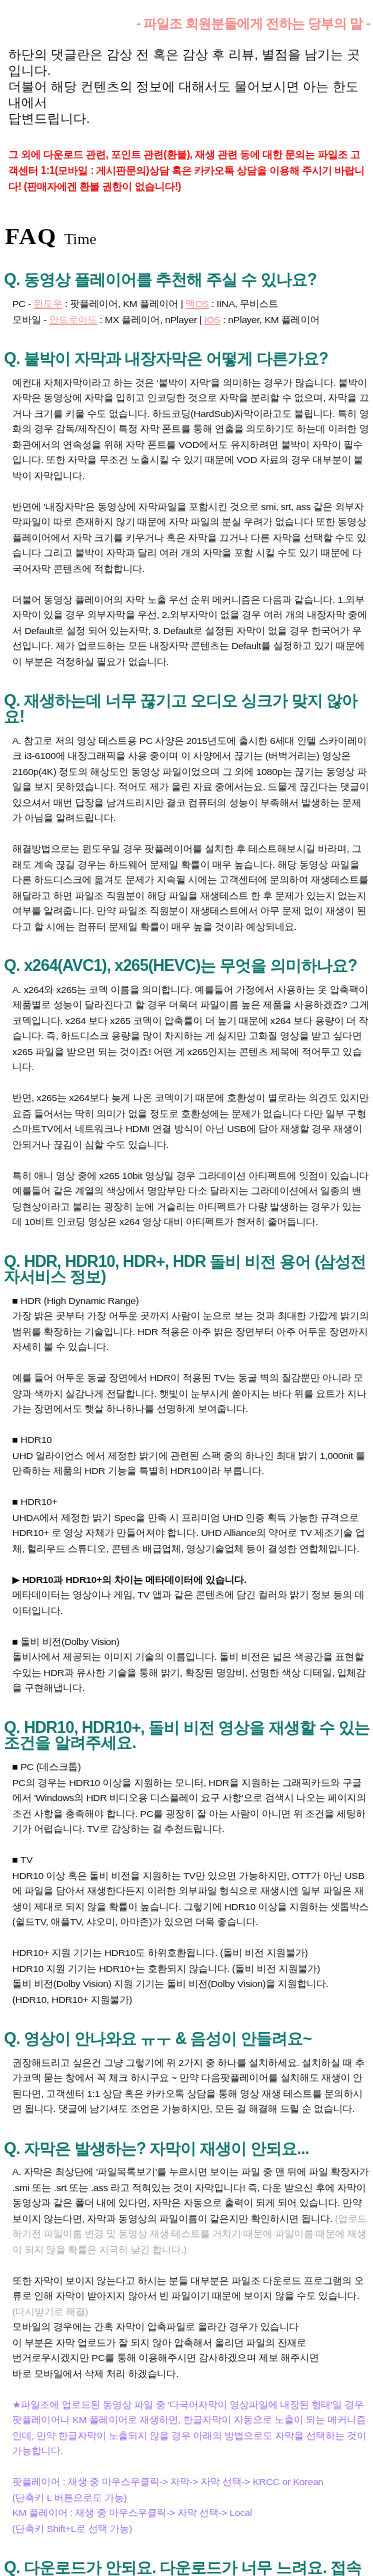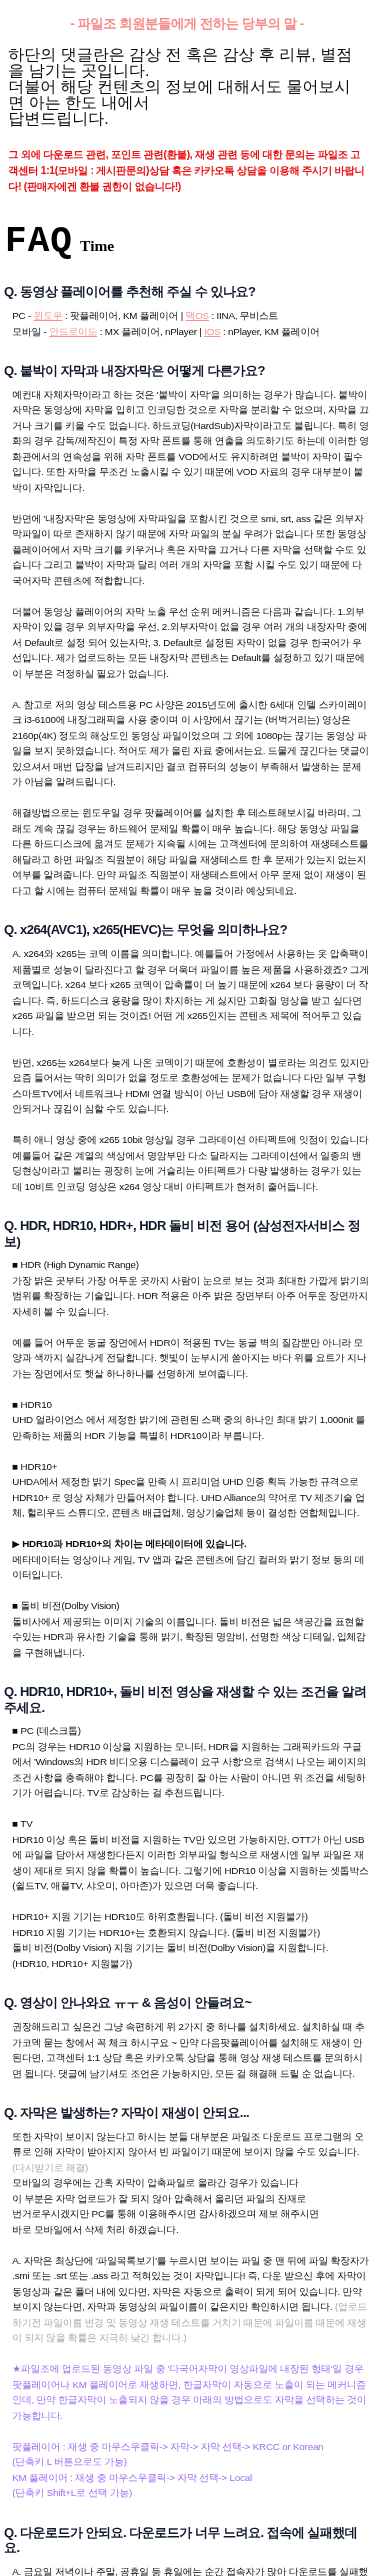--- a/index.html
+++ b/index.html
@@ -1,40 +1,40 @@
 <!DOCTYPE html>
 <html style="font-size:8.2px"><head>
 <meta charset="utf-8">
 <style>
   html,body{margin:0;padding:0;background:#ffffff;}
   body{font-family:"Liberation Sans","DejaVu Sans",sans-serif;color:#0a0a0a;}
   .doc{width:374px;box-sizing:border-box;padding:13.4px 4.1px 20.6px 4.1px;background:#fff;}
   .page-title{
-    color:#f98b8b;font-size:13.4px;font-weight:800;text-align:center;
+    color:#f98b8b;font-size:13.4px;font-weight:800;text-align:right;
     margin:2.1px 0 13.4px 0;letter-spacing:-0.5px;
   }
   .intro{
-    font-size:16px;line-height:16px;margin:0 4.1px 20.6px 4.1px;
+    font-size:13px;line-height:16px;margin:0 4.1px 20.6px 4.1px;
     white-space:pre-line;color:#0a0a0a;
   }
   .warning{
     color:#e81010;font-size:10.3px;font-weight:700;line-height:16px;
     margin:0 4.1px 29px 4.1px;letter-spacing:-0.3px;
   }
   .logo{display:flex;align-items:baseline;gap:7.2px;margin:0 0 9.3px 1px;}
   .logo-main{
-    font-family:Liberation Mono, monospace;
-    font-size:36px;font-weight:900;color:#000;line-height:1;letter-spacing:1px;
+    font-family:Liberation Serif, serif;
+    font-size:24px;font-weight:900;color:#000;line-height:1;letter-spacing:1px;
   }
   .logo-sub{
     font-family:"Liberation Serif","DejaVu Serif",serif;
-    font-size:15.5px;font-weight:700;color:#000;
+    font-size:15.5px;font-weight:400;color:#000;
   }
   .question{
-    color:#0f172a;font-size:13px;font-weight:800;letter-spacing:-0.5px;
+    color:#0f766e;font-size:16px;font-weight:800;letter-spacing:-0.5px;
     margin:24px 0 8.2px 0;line-height:15.5px;
   }
   .answer-para{
     font-size:9.8px;line-height:15.5px;margin:0 0 15.5px 0;padding-left:8.2px;
     white-space:pre-line;letter-spacing:-0.2px;
   }
   .purple{color:#9c6cf3;}
   .c-gray{color:#a9a9a9;}
   .c-salmon{color:#fa8f8f;text-decoration:underline;}
   .c-bold{font-weight:700;text-align:center;}
@@ -53,20 +53,21 @@
     <span class="logo-sub">Time</span>
   </div>
   <div>
       <div class="question">Q. 동영상 플레이어를 추천해 주실 수 있나요?</div>
       <div class="answer-para"><span>PC - </span><span class="c-salmon">윈도우</span><span> : 팟플레이어, KM 플레이어 | </span><span class="c-salmon">맥OS</span><span> : IINA, 무비스트
 모바일 - </span><span class="c-salmon">안드로이드</span><span> : MX 플레이어, nPlayer | </span><span class="c-salmon">IOS</span><span> : nPlayer, KM 플레이어</span></div>
       <div class="question">Q. 붙박이 자막과 내장자막은 어떻게 다른가요?</div>
       <div class="answer-para"><span>예컨대 자체자막이라고 하는 것은 '붙박이 자막'을 의미하는 경우가 많습니다. 붙박이 자막은 동영상에 자막을 입히고 인코딩한 것으로 자막을 분리할 수 없으며, 자막을 끄거나 크기를 키울 수도 없습니다. 하드코딩(HardSub)자막이라고도 불립니다. 특히 영화의 경우 감독/제작진이 특정 자막 폰트를 통해 연출을 의도하기도 하는데 이러한 영화관에서의 연속성을 위해 자막 폰트를 VOD에서도 유지하려면 붙박이 자막이 필수입니다. 또한 자막을 무조건 노출시킬 수 있기 때문에 VOD 자료의 경우 대부분이 붙박이 자막입니다.</span></div>
       <div class="answer-para"><span>반면에 '내장자막'은 동영상에 자막파일을 포함시킨 것으로 smi, srt, ass 같은 외부자막파일이 따로 존재하지 않기 때문에 자막 파일의 분실 우려가 없습니다 또한 동영상플레이어에서 자막 크기를 키우거나 혹은 자막을 끄거나 다른 자막을 선택할 수도 있습니다 그리고 붙박이 자막과 달리 여러 개의 자막을 포함 시킬 수도 있기 때문에 다국어자막 콘텐츠에 적합합니다.</span></div>
       <div class="answer-para"><span>더불어 동영상 플레이어의 자막 노출 우선 순위 메커니즘은 다음과 같습니다. 1.외부자막이 있을 경우 외부자막을 우선, 2.외부자막이 없을 경우 여러 개의 내장자막 중에서 Default로 설정 되어 있는자막, 3. Default로 설정된 자막이 없을 경우 한국어가 우선입니다. 제가 업로드하는 모든 내장자막 콘텐츠는 Default를 설정하고 있기 때문에 이 부분은 걱정하실 필요가 없습니다.</span></div>
+      <div class="question">Q. 재생하는데 너무 끊기고 오디오 싱크가 맞지 않아요!</div>
       <div class="answer-para"><span>A. 참고로 저의 영상 테스트용 PC 사양은 2015년도에 출시한 6세대 인텔 스카이레이크 i3-6100에 내장그래픽을 사용 중이며 이 사양에서 끊기는 (버벅거리는) 영상은 2160p(4K) 정도의 해상도인 동영상 파일이었으며 그 외에 1080p는 끊기는 동영상 파일을 보지 못하였습니다. 적어도 제가 올린 자료 중에서는요. 드물게 끊긴다는 댓글이 있으셔서 매번 답장을 남겨드리지만 결코 컴퓨터의 성능이 부족해서 발생하는 문제가 아님을 알려드립니다.</span></div>
       <div class="answer-para"><span>해결방법으로는 윈도우일 경우 팟플레이어를 설치한 후 테스트해보시길 바라며, 그래도 계속 끊길 경우는 하드웨어 문제일 확률이 매우 높습니다. 해당 동영상 파일을 다른 하드디스크에 옮겨도 문제가 지속될 시에는 고객센터에 문의하여 재생테스트를 해달라고 하면 파일조 직원분이 해당 파일을 재생테스트 한 후 문제가 있는지 없는지 여부를 알려줍니다. 만약 파일조 직원분이 재생테스트에서 아무 문제 없이 재생이 된다고 할 시에는 컴퓨터 문제일 확률이 매우 높을 것이라 예상되네요.</span></div>
       <div class="question">Q. x264(AVC1), x265(HEVC)는 무엇을 의미하나요?</div>
       <div class="answer-para"><span>A. x264와 x265는 코덱 이름을 의미합니다. 예를들어 가정에서 사용하는 옷 압축팩이 제품별로 성능이 달라진다고 할 경우 더욱더 파일이름 높은 제품을 사용하겠죠? 그게 코덱입니다. x264 보다 x265 코덱이 압축률이 더 높기 때문에 x264 보다 용량이 더 작습니다. 즉, 하드디스크 용량을 많이 차지하는 게 싫지만 고화질 영상을 받고 싶다면 x265 파일을 받으면 되는 것이죠! 어떤 게 x265인지는 콘텐츠 제목에 적어두고 있습니다.</span></div>
       <div class="answer-para"><span>반면, x265는 x264보다 늦게 나온 코덱이기 때문에 호환성이 별로라는 의견도 있지만 요즘 들어서는 딱히 의미가 없을 정도로 호환성에는 문제가 없습니다 다만 일부 구형 스마트TV에서 네트워크나 HDMI 연결 방식이 아닌 USB에 담아 재생할 경우 재생이 안되거나 끊김이 심할 수도 있습니다.</span></div>
       <div class="answer-para"><span>특히 애니 영상 중에 x265 10bit 영상일 경우 그라데이션 아티펙트에 잇점이 있습니다 예를들어 같은 계열의 색상에서 명암부만 다소 달라지는 그라데이션에서 일종의 밴딩현상이라고 불리는 굉장히 눈에 거슬리는 아티펙트가 다량 발생하는 경우가 있는데 10비트 인코딩 영상은 x264 영상 대비 아티펙트가 현저히 줄어듭니다.</span></div>
       <div class="question">Q. HDR, HDR10, HDR+, HDR 돌비 비전 용어 (삼성전자서비스 정보)</div>
       <div class="answer-para"><span>■ HDR (High Dynamic Range)
 가장 밝은 곳부터 가장 어두운 곳까지 사람이 눈으로 보는 것과 최대한 가깝게 밝기의 범위를 확장하는 기술입니다. HDR 적용은 아주 밝은 장면부터 아주 어두운 장면까지 자세히 볼 수 있습니다.</span></div>
       <div class="answer-para"><span>예를 들어 어두운 동굴 장면에서 HDR이 적용된 TV는 동굴 벽의 질감뿐만 아니라 모양과 색까지 실감나게 전달합니다. 햇빛이 눈부시게 쏟아지는 바다 위를 요트가 지나가는 장면에서도 햇살 하나하나를 선명하게 보여줍니다.</span></div>
@@ -81,28 +82,28 @@
       <div class="question">Q. HDR10, HDR10+, 돌비 비전 영상을 재생할 수 있는 조건을 알려주세요.</div>
       <div class="answer-para"><span>■ PC (데스크톱)
 PC의 경우는 HDR10 이상을 지원하는 모니터, HDR을 지원하는 그래픽카드와 구글에서 'Windows의 HDR 비디오용 디스플레이 요구 사항'으로 검색시 나오는 페이지의 조건 사항을 충족해야 합니다. PC를 굉장히 잘 아는 사람이 아니면 위 조건을 세팅하기가 어렵습니다. TV로 감상하는 걸 추천드립니다.</span></div>
       <div class="answer-para"><span>■ TV
 HDR10 이상 혹은 돌비 비전을 지원하는 TV만 있으면 가능하지만, OTT가 아닌 USB에 파일을 담아서 재생한다든지 이러한 외부파일 형식으로 재생시엔 일부 파일은 재생이 제대로 되지 않을 확률이 높습니다. 그렇기에 HDR10 이상을 지원하는 셋톱박스(쉴드TV, 애플TV, 샤오미, 아마존)가 있으면 더욱 좋습니다.</span></div>
       <div class="answer-para"><span>HDR10+ 지원 기기는 HDR10도 하위호환됩니다. (돌비 비전 지원불가)
 HDR10 지원 기기는 HDR10+는 호환되지 않습니다. (돌비 비전 지원불가)
 돌비 비전(Dolby Vision) 지원 기기는 돌비 비전(Dolby Vision)을 지원합니다.
 (HDR10, HDR10+ 지원불가)</span></div>
       <div class="question">Q. 영상이 안나와요 ㅠㅜ &amp; 음성이 안들려요~</div>
-      <div class="answer-para"><span>권장해드리고 싶은건 그냥 속편하게 위 2가지 중 하나를 설치하세요. 설치하실 때 추가코덱 묻는 창에서 꼭 체크 하시구요 ~ 만약 다음팟플레이어를 설치해도 재생이 안된다면, 고객센터 1:1 상담 혹은 카카오톡 상담을 통해 영상 재생 테스트를 문의하시면 됩니다. 댓글에 남기셔도 조언은 가능하지만, 모든 걸 해결해 드릴 순 없습니다.</span></div>
+      <div class="answer-para"><span>권장해드리고 싶은건 그냥 그렇기에 위 2가지 중 하나를 설치하세요. 설치하실 때 추가코덱 묻는 창에서 꼭 체크 하시구요 ~ 만약 다음팟플레이어를 설치해도 재생이 안된다면, 고객센터 1:1 상담 혹은 카카오톡 상담을 통해 영상 재생 테스트를 문의하시면 됩니다. 댓글에 남기셔도 조언은 가능하지만, 모든 걸 해결해 드릴 순 없습니다.</span></div>
       <div class="question">Q. 자막은 발생하는? 자막이 재생이 안되요...</div>
+      <div class="answer-para"><span>A. 자막은 최상단에 '파일목록보기'를 누르시면 보이는 파일 중 맨 뒤에 파일 확장자가 .smi 또는 .srt 또는 .ass 라고 적혀있는 것이 자막입니다! 즉, 다운 받으신 후에 자막이 동영상과 같은 폴더 내에 있다면, 자막은 자동으로 출력이 되게 되어 있습니다. 만약 보이지 않는다면, 자막과 동영상의 파일이름이 같은지만 확인하시면 됩니다. </span><span class="c-gray">(업로드 하기전 파일이름 변경 및 동영상 재생 테스트를 거치기 때문에 파일이름 때문에 재생이 되지 않을 확률은 지극히 낮긴 합니다.)</span></div>
       <div class="answer-para"><span>또한 자막이 보이지 않는다고 하시는 분들 대부분은 파일조 다운로드 프로그램의 오류로 인해 자막이 받아지지 않아서 빈 파일이기 때문에 보이지 않을 수도 있습니다. </span><span class="c-gray">(다시받기로 해결)</span><span>
 모바일의 경우에는 간혹 자막이 압축파일로 올라간 경우가 있습니다
 이 부분은 자막 업로드가 잘 되지 않아 압축해서 올리던 파일의 잔재로
 번거로우시겠지만 PC를 통해 이용해주시면 감사하겠으며 제보 해주시면
 바로 모바일에서 삭제 처리 하겠습니다.</span></div>
-      <div class="answer-para"><span>A. 자막은 최상단에 '파일목록보기'를 누르시면 보이는 파일 중 맨 뒤에 파일 확장자가 .smi 또는 .srt 또는 .ass 라고 적혀있는 것이 자막입니다! 즉, 다운 받으신 후에 자막이 동영상과 같은 폴더 내에 있다면, 자막은 자동으로 출력이 되게 되어 있습니다. 만약 보이지 않는다면, 자막과 동영상의 파일이름이 같은지만 확인하시면 됩니다. </span><span class="c-gray">(업로드 하기전 파일이름 변경 및 동영상 재생 테스트를 거치기 때문에 파일이름 때문에 재생이 되지 않을 확률은 지극히 낮긴 합니다.)</span></div>
       <div class="answer-para purple"><span>★파일조에 업로드된 동영상 파일 중 '다국어자막이 영상파일에 내장된 형태'일 경우 팟플레이어나 KM 플레이어로 재생하면, 한글자막이 자동으로 노출이 되는 메커니즘인데, 만약 한글자막이 노출되지 않을 경우 아래의 방법으로도 자막을 선택하는 것이 가능합니다.</span></div>
       <div class="answer-para purple"><span>팟플레이어 : 재생 중 마우스우클릭-&gt; 자막-&gt; 자막 선택-&gt; KRCC or Korean
 (단축키 L 버튼으로도 가능)
 KM 플레이어 : 재생 중 마우스우클릭-&gt; 자막 선택-&gt; Local
 (단축키 Shift+L로 선택 가능)</span></div>
       <div class="question">Q. 다운로드가 안되요. 다운로드가 너무 느려요. 접속에 실패했데요.</div>
       <div class="answer-para"><span>A. 금요일 저녁이나 주말, 공휴일 등 휴일에는 순간 접속자가 많아 다운로드를 실패했다고 나오거나 or 너무 느린 경우가 있습니다. 이런 경우엔 다시받기를 시도해 보시거나 또는 조금 기다렸다가 다시받는 방법을 추천해드립니다. 또한 다운로드 부분은 제가 관여할 수 있는 문제도 아니거와 어떻게 해드릴 수 있는 부분도 아닙니다.</span></div>
     </div>
 </div>
 

